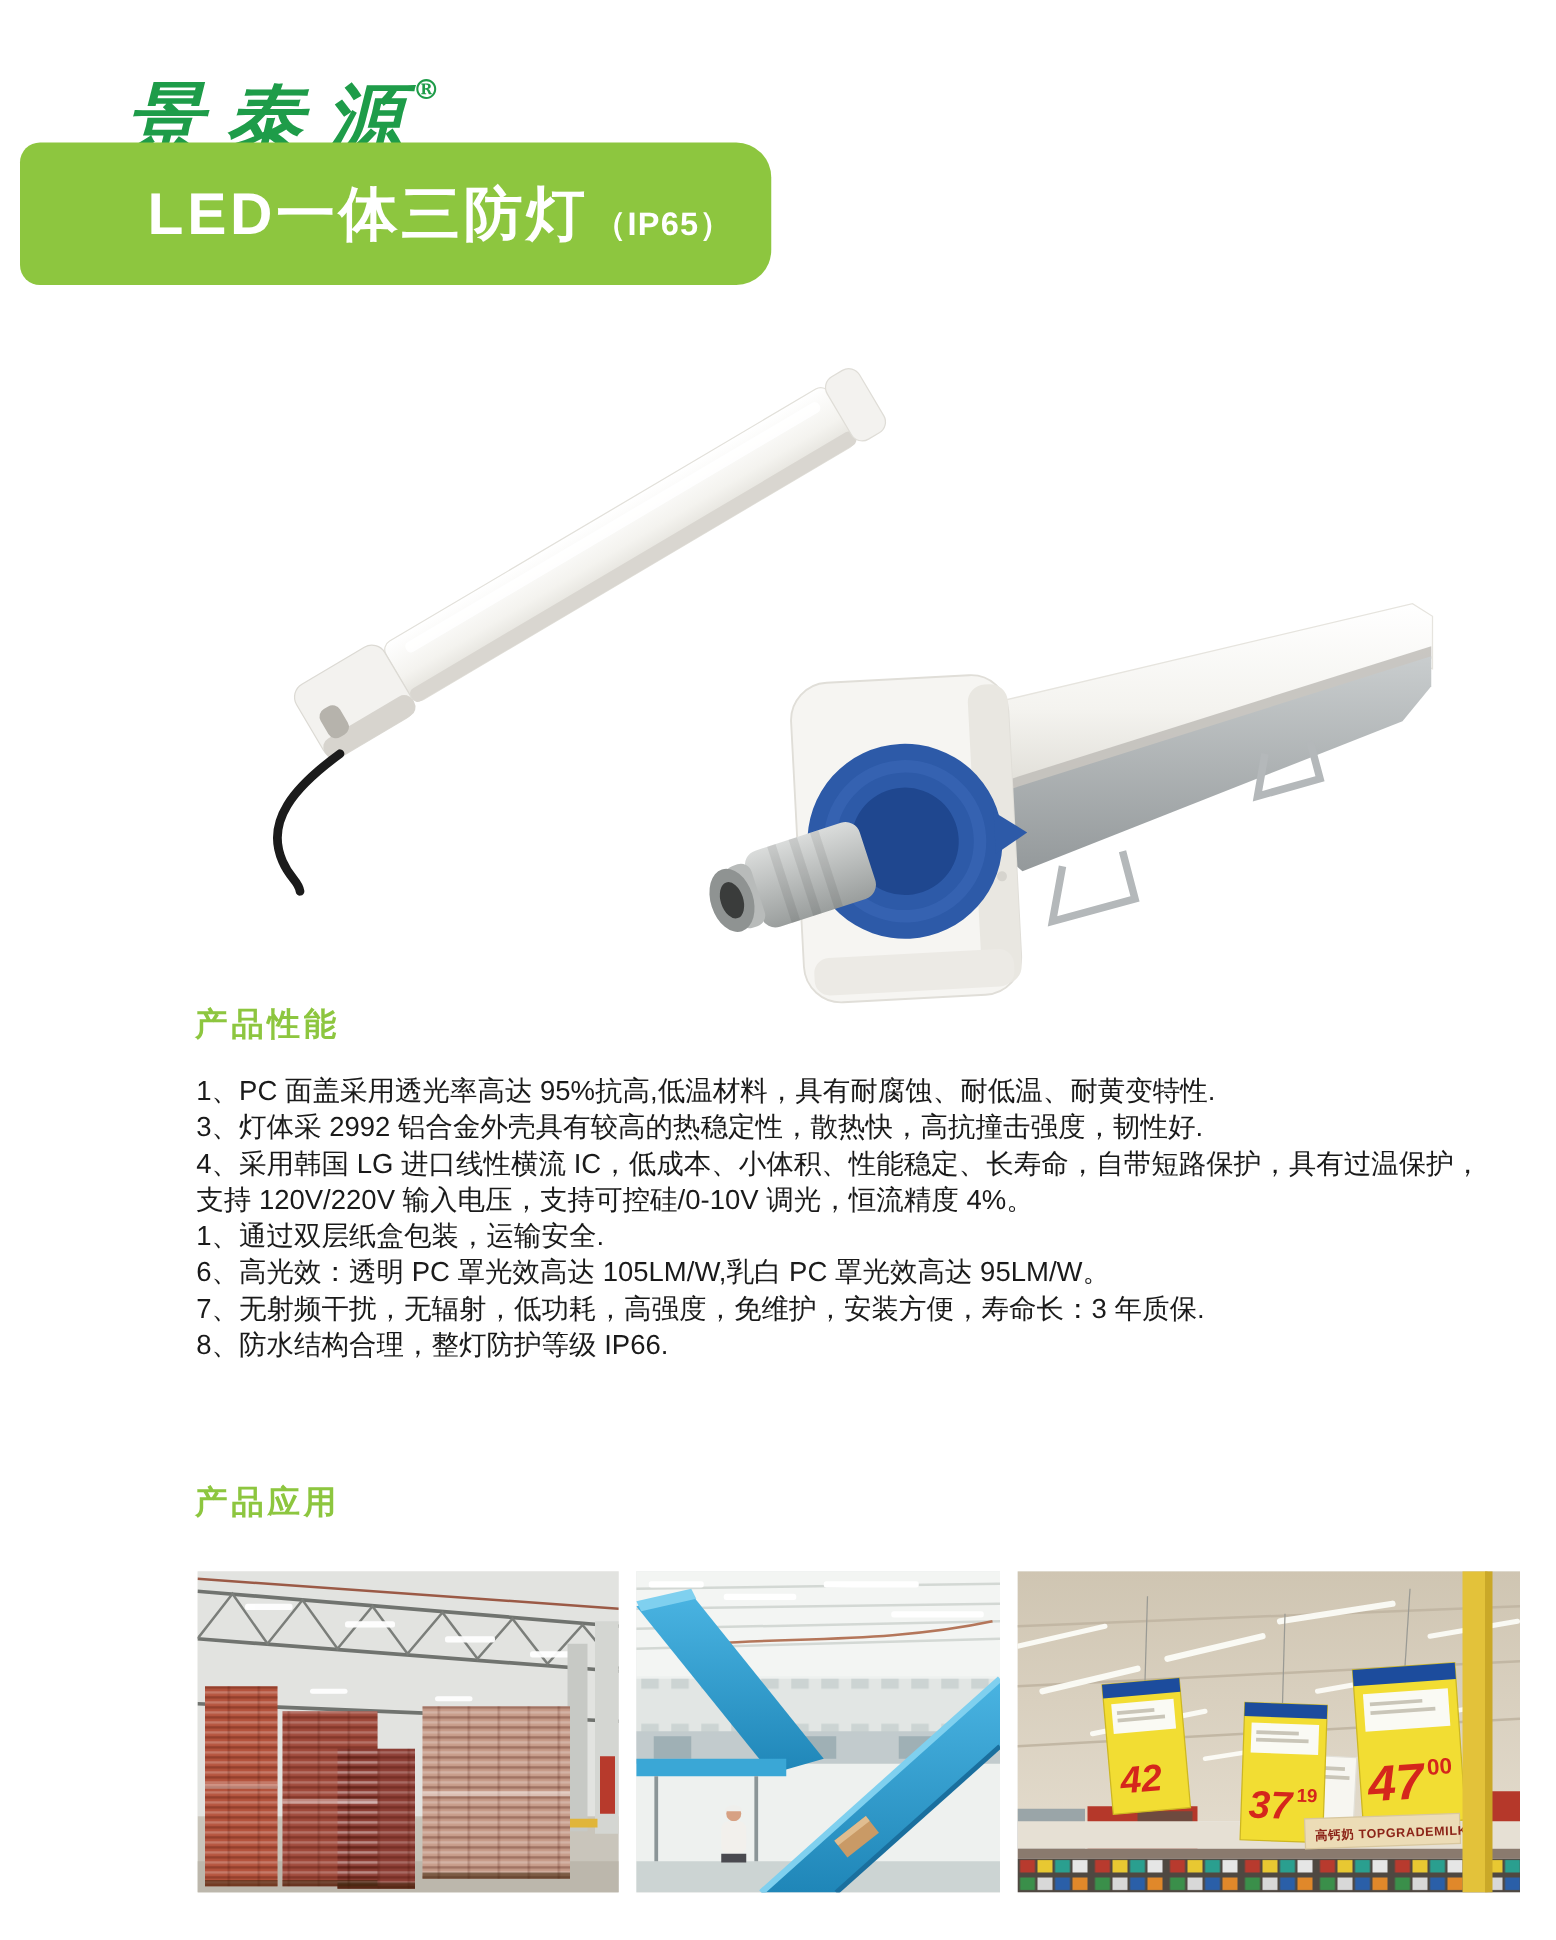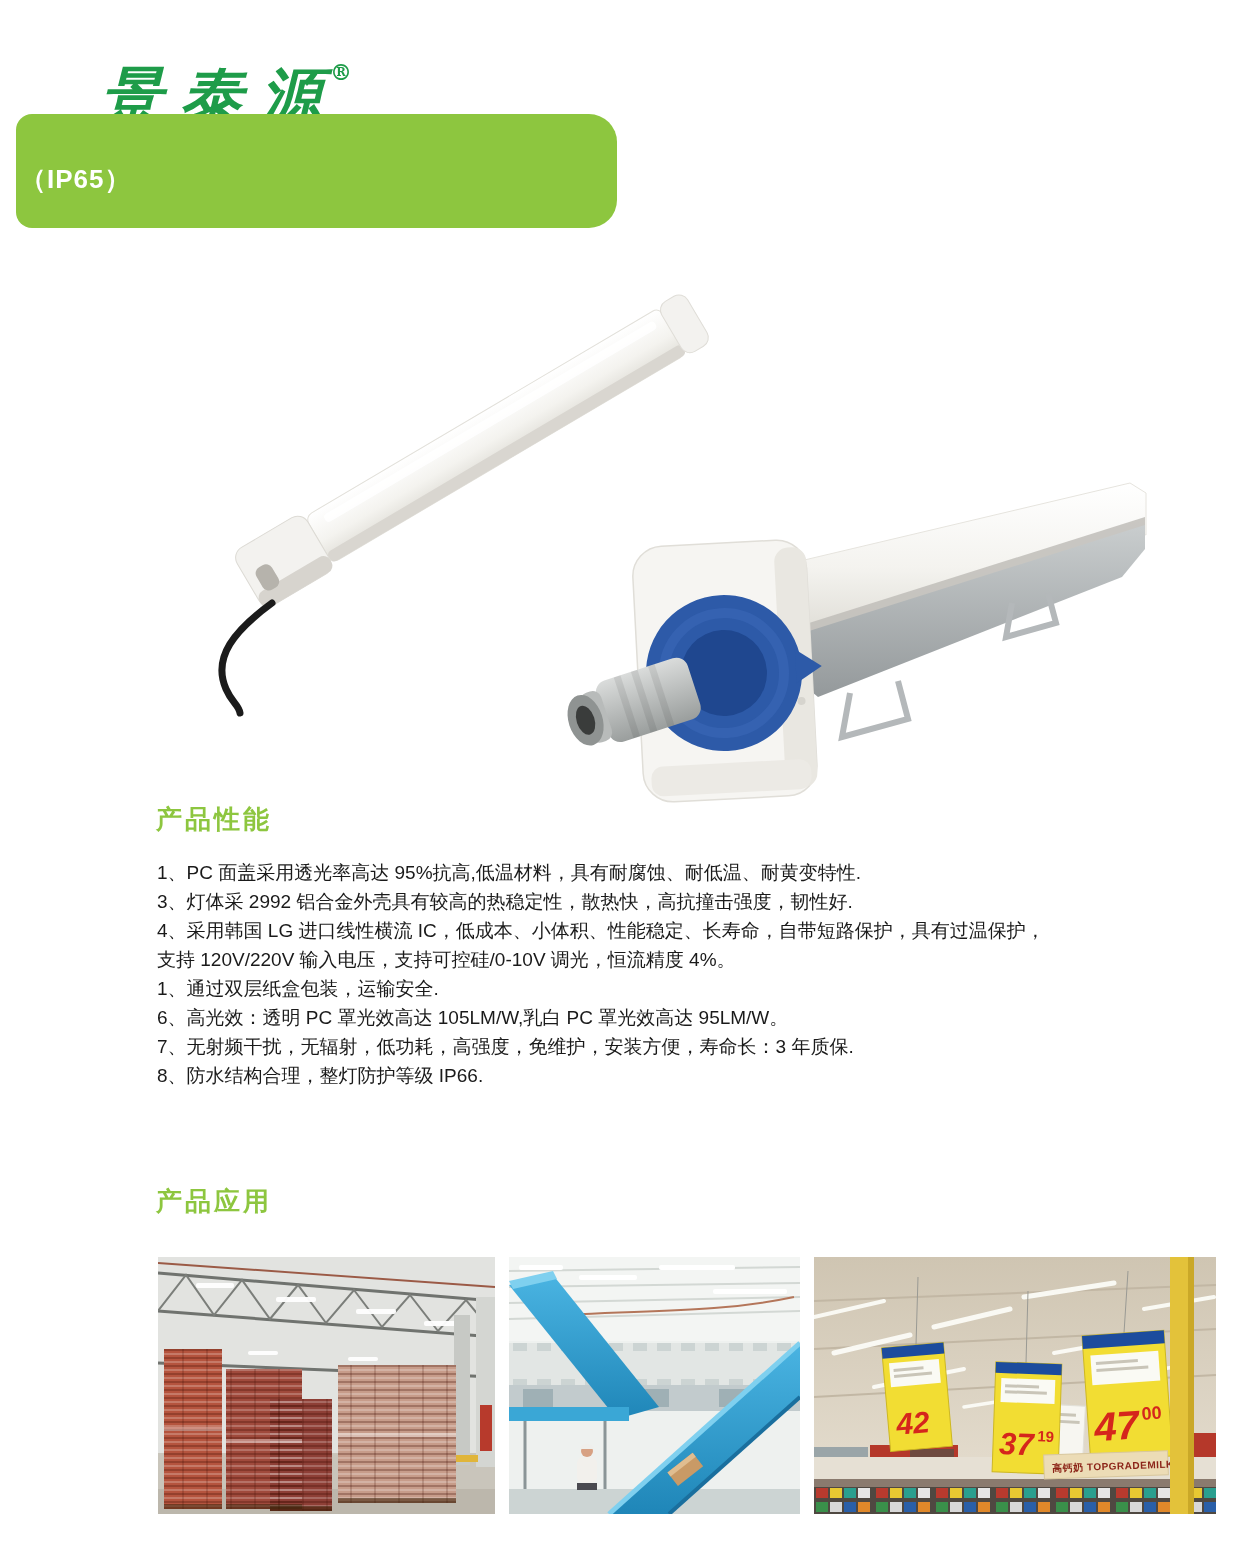--- a/index.html
+++ b/index.html
@@ -40,40 +40,41 @@
   
   .section-heading {
     position:absolute; color:#8dc63f; font-weight:bold;
     font-size:26px; letter-spacing:3px; white-space:nowrap;
   }
   #perf-heading { left:156px; top:802px; }
   #app-heading  { left:156px; top:1184px; }
   
   .perf-list { position:absolute; left:157px; top:858px; width:980px; }
   .perf-list p {
-    margin:0; font-size:19px; line-height:29px; color:#1a1a1a;
+    margin:0; font-size:22px; line-height:29px; color:#1a1a1a;
     white-space:nowrap;
   }
   
   .photos {
     position:absolute; left:158px; top:1257px; height:257px;
     display:flex; gap:14px;
   }
   .photos svg { display:block; background:#eeeeec; }
 </style>
 </head>
 <body>
 
 <div class="page">
 
   <div class="logo">
     <span>景泰源</span><span class="reg">®</span>
   </div>
 
   <div class="banner">
+    <span class="banner-title">LED一体三防灯</span>
     <span class="banner-sub">（IP65）</span>
   </div>
 
   <svg class="product-art" viewBox="0 0 1095 525" xmlns="http://www.w3.org/2000/svg">
     <defs>
       <linearGradient id="lampBody" x1="0" y1="0" x2="0" y2="1">
         <stop offset="0" stop-color="#ffffff"></stop>
         <stop offset="0.55" stop-color="#f4f3ef"></stop>
         <stop offset="1" stop-color="#dedcd5"></stop>
       </linearGradient>

